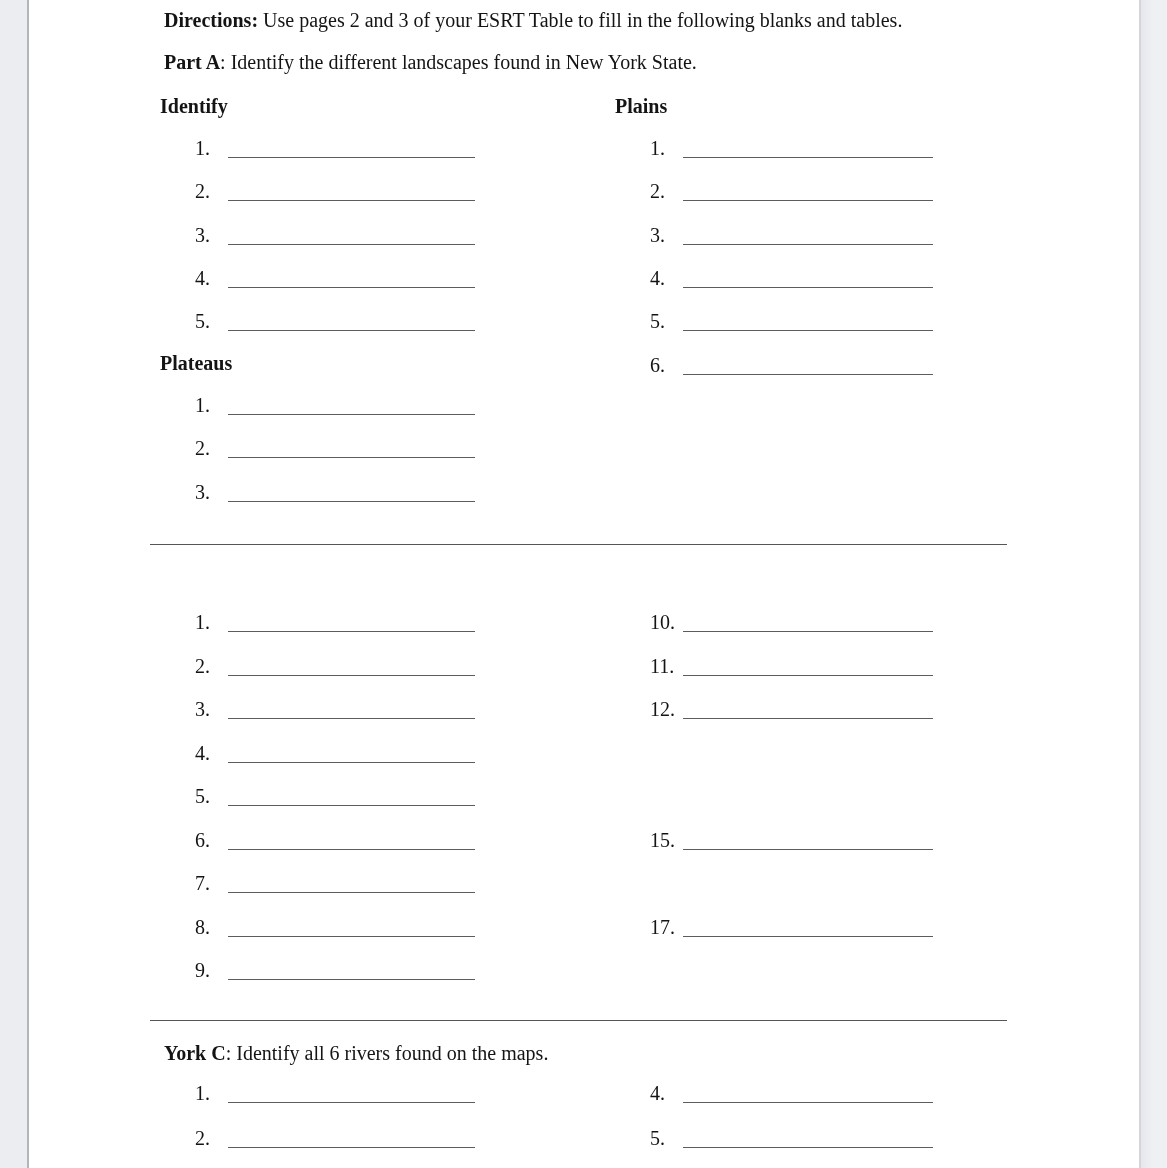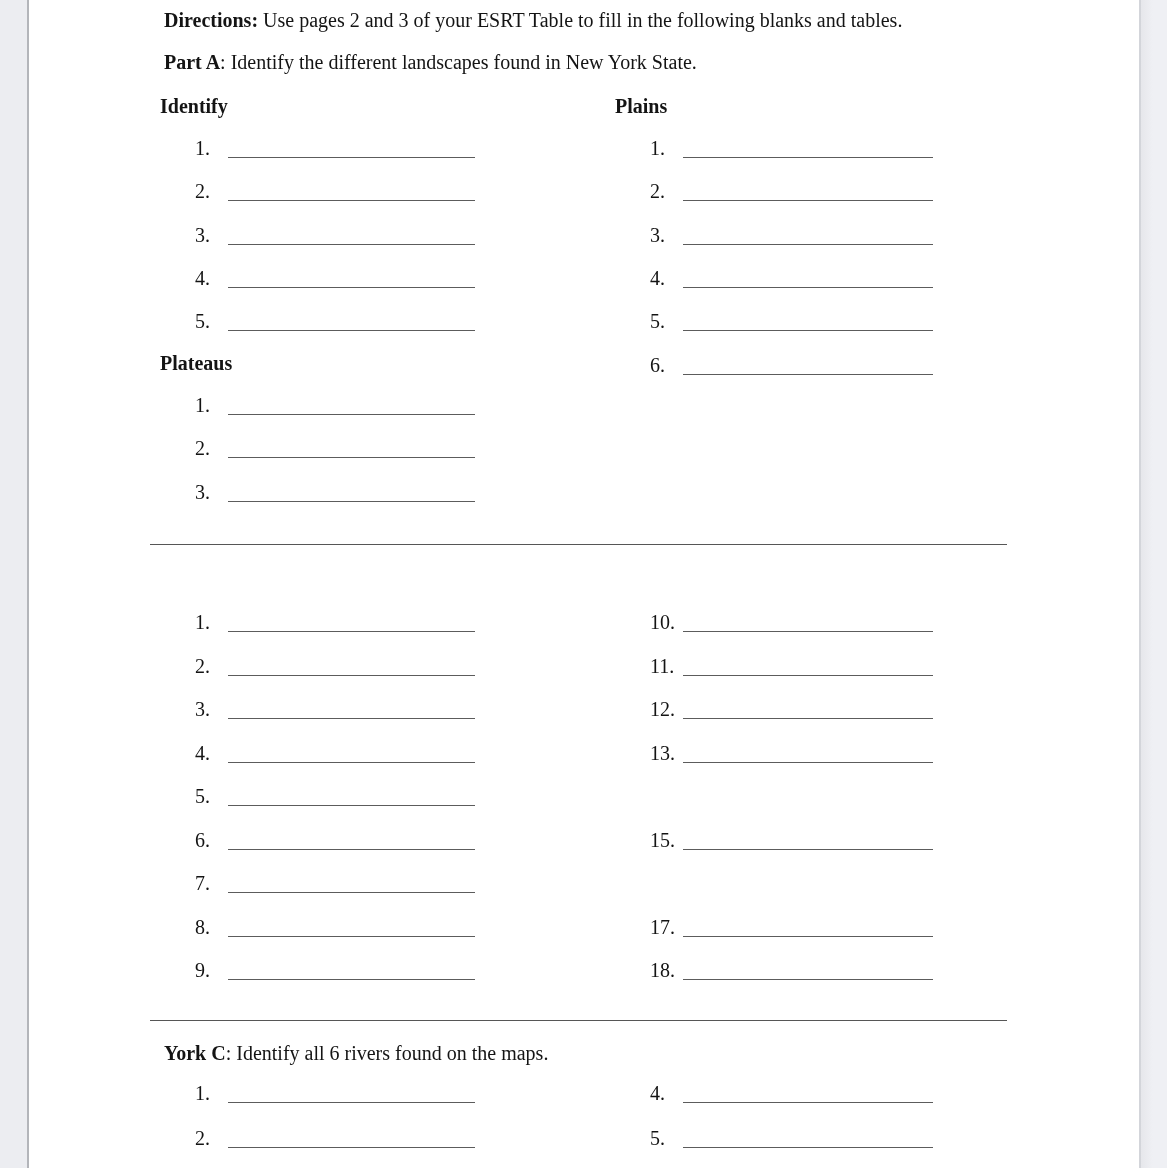--- a/index.html
+++ b/index.html
@@ -166,36 +166,28 @@
       <span class="blank"></span>
     </div>
   <div class="row r" style="top:655px">
       <span class="num">11.</span>
       <span class="blank"></span>
     </div>
   <div class="row r" style="top:698px">
       <span class="num">12.</span>
       <span class="blank"></span>
     </div>
-  <div class="row r" style="top:742px">
-      <span class="num">13.</span>
-      <span class="blank"></span>
-    </div>
   <div class="row r" style="top:829px">
       <span class="num">15.</span>
       <span class="blank"></span>
     </div>
   <div class="row r" style="top:916px">
       <span class="num">17.</span>
       <span class="blank"></span>
     </div>
-  <div class="row r" style="top:959px">
-      <span class="num">18.</span>
-      <span class="blank"></span>
-    </div>
 
   <div class="sep" style="top:1020px"></div>
 
   <div class="para" style="top:1041px"><b>York C</b><span>: Identify all 6 rivers found on the maps.</span></div>
 
   <div class="row l" style="top:1082px">
       <span class="num">1.</span>
       <span class="blank"></span>
     </div>
   <div class="row l" style="top:1127px">

